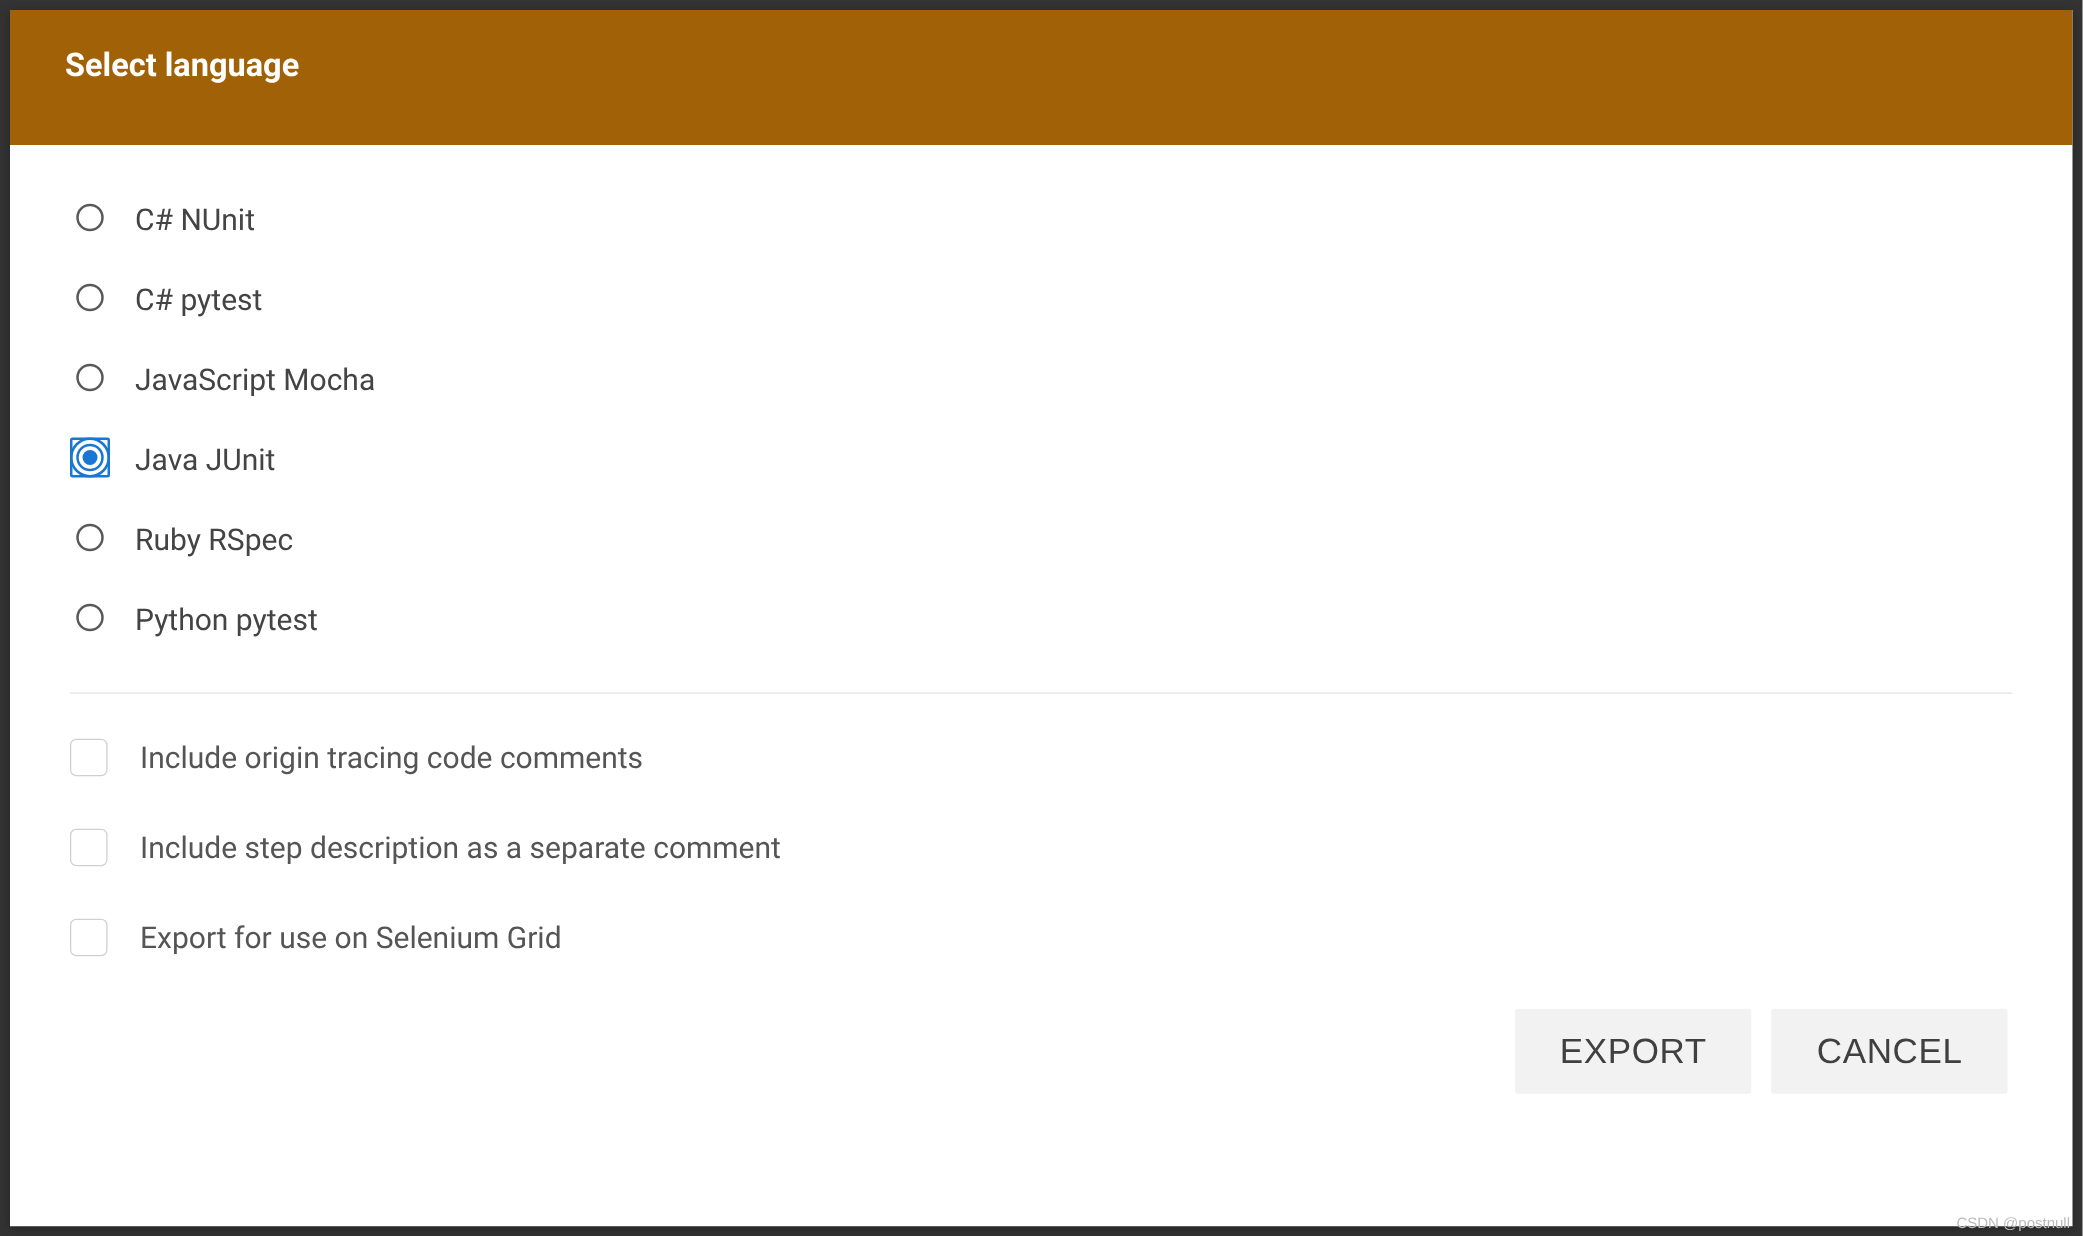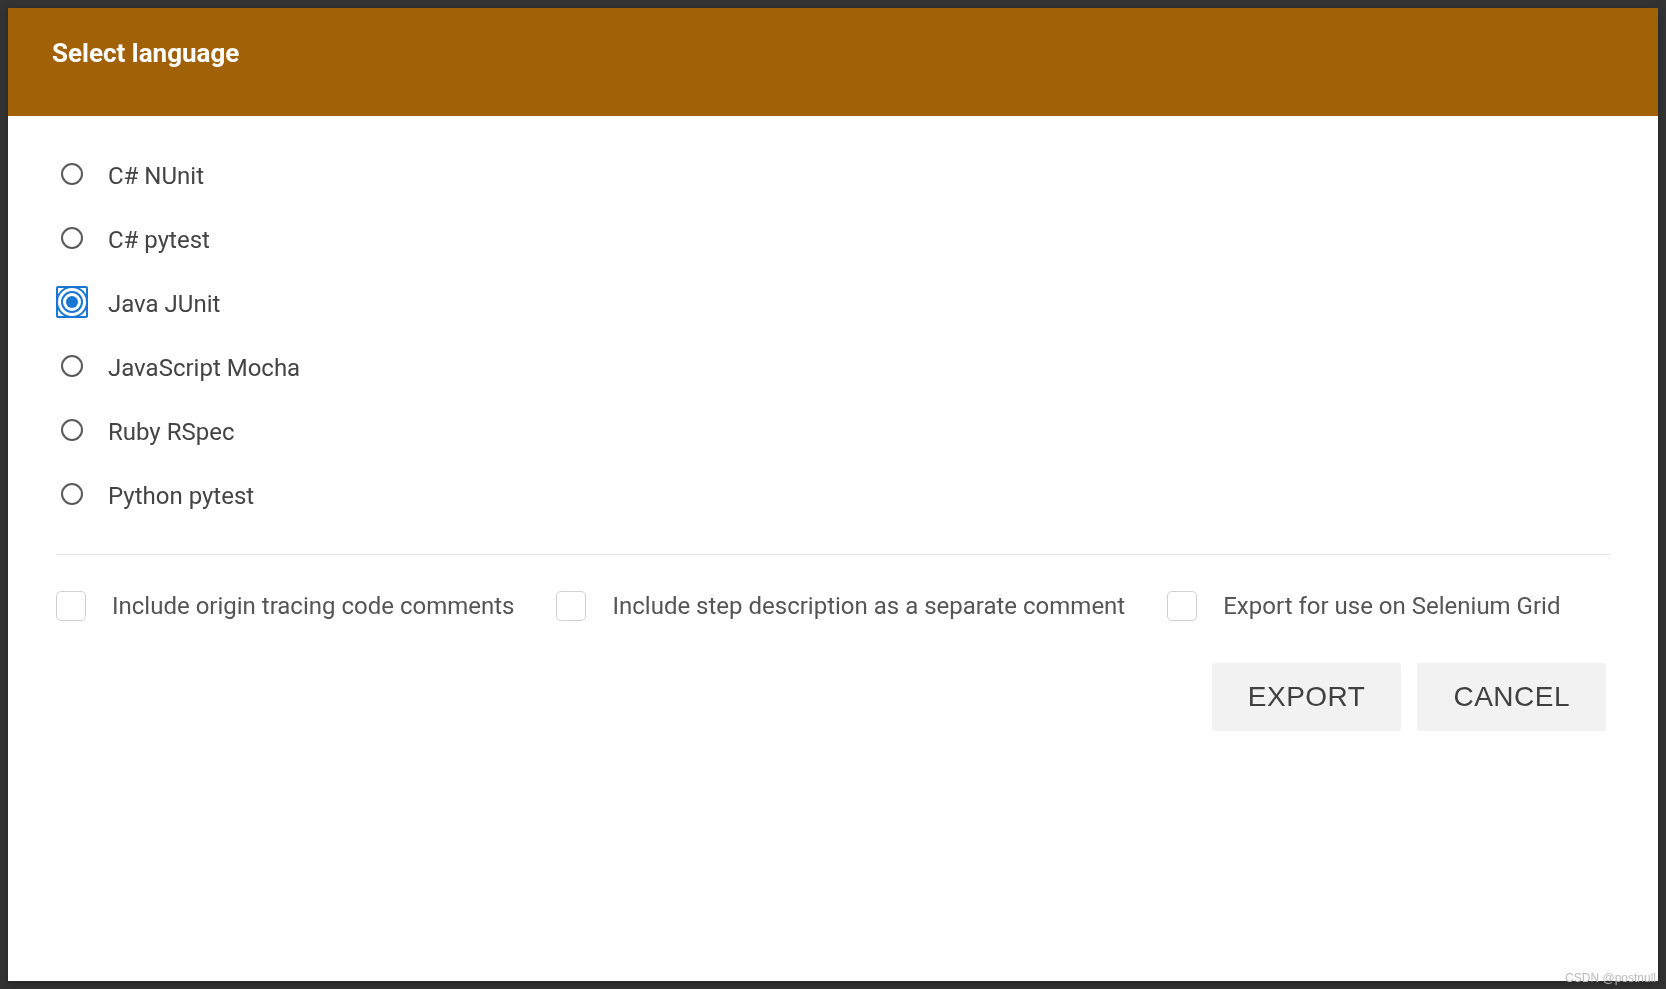--- a/index.html
+++ b/index.html
@@ -101,21 +101,21 @@
     }
     
     .divider {
       height: 1px;
       background: #e2e2e2;
       margin-bottom: 36px;
     }
     
     .checkbox-list {
       display: flex;
-      flex-direction: row;
+      flex-direction: column;
       gap: 42px;
       margin-bottom: 42px;
     }
     
     .checkbox-item {
       display: flex;
       align-items: center;
       gap: 26px;
       cursor: pointer;
     }
@@ -181,39 +181,39 @@
       </div>
 
       <div class="radio-item">
         <div class="radio-wrapper">
           <div class="radio-outer"></div>
         </div>
         <span class="radio-label">C# pytest</span>
       </div>
 
       <div class="radio-item">
+        <div class="radio-wrapper">
+          <div class="radio-outer"></div>
+        </div>
+        <span class="radio-label">JavaScript Mocha</span>
+      </div>
+
+      <div class="radio-item">
         <div class="radio-wrapper selected-wrap">
           <div class="radio-outer selected">
             <div class="radio-inner"></div>
           </div>
         </div>
         <span class="radio-label">Java JUnit</span>
       </div>
 
       <div class="radio-item">
         <div class="radio-wrapper">
           <div class="radio-outer"></div>
         </div>
-        <span class="radio-label">JavaScript Mocha</span>
-      </div>
-
-      <div class="radio-item">
-        <div class="radio-wrapper">
-          <div class="radio-outer"></div>
-        </div>
         <span class="radio-label">Ruby RSpec</span>
       </div>
 
       <div class="radio-item">
         <div class="radio-wrapper">
           <div class="radio-outer"></div>
         </div>
         <span class="radio-label">Python pytest</span>
       </div>
 

